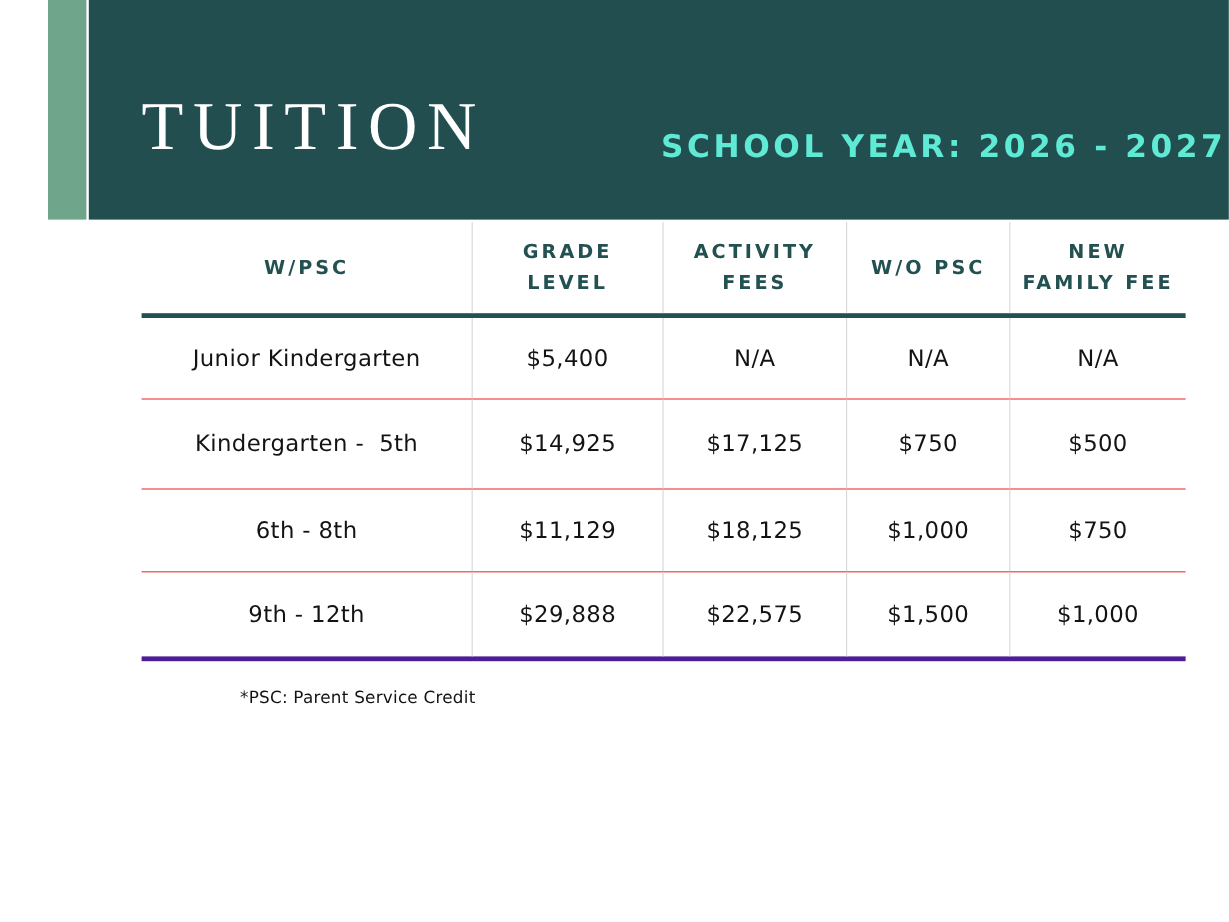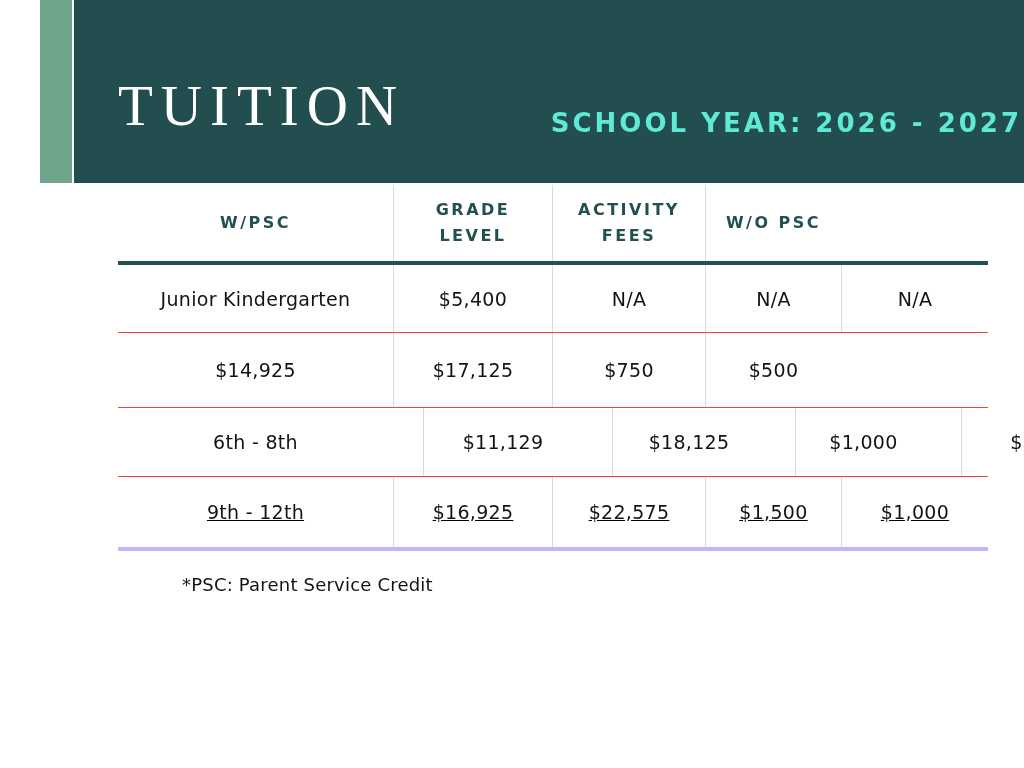--- a/index.html
+++ b/index.html
@@ -51,22 +51,22 @@
     display: grid;
     grid-template-columns: 275px 159px 153px 136px 147px;
   }
   .thead {
     height: 76px;
     border-bottom: 4px solid #235050;
   }
   .trow { border-bottom: 1px solid #ef4444; }
   .trow:nth-of-type(2) { height: 67px; }
   .trow:nth-of-type(3) { height: 74px; }
-  .trow:nth-of-type(4) { height: 68px; gap: 30px; }
-  .trow:nth-of-type(5) { height: 70px; border-bottom: 4px solid #c4b5fd; text-decoration: underline; }
+  .trow:nth-of-type(4) { height: 68px; }
+  .trow:nth-of-type(5) { height: 70px; border-bottom: 4px solid #4c1d95; }
 
   .th, .td {
     display: flex;
     align-items: center;
     justify-content: center;
     text-align: center;
   }
   .th + .th, .td + .td { border-left: 1px solid #DADADA; }
   .th {
     color: #235050;
@@ -78,23 +78,23 @@
   }
   .td {
     color: #131313;
     font-size: 19px;
     letter-spacing: 0.3px;
     white-space: pre-wrap;
   }
 
   
   .footnote {
-    position: absolute; left: 142px; top: 574px;
+    position: absolute; left: 160px; top: 574px;
     color: #131313;
-    font-size: 18px;
+    font-size: 14px;
     font-weight: 500;
     letter-spacing: 0.2px;
   }
 </style>
 </head>
 <body>
 
 <div class="page">
 
   <div class="accent-stripe"></div>
@@ -104,48 +104,50 @@
     <div class="year">SCHOOL YEAR: 2026 - 2027</div>
   </header>
 
   <div class="table">
 
     <div class="thead">
       <div class="th">W/PSC</div>
       <div class="th">GRADE LEVEL</div>
       <div class="th">ACTIVITY FEES</div>
       <div class="th">W/O PSC</div>
+      <div class="th">NEW FAMILY FEE</div>
     </div>
 
     <div class="trow">
       <div class="td">Junior Kindergarten</div>
       <div class="td">$5,400</div>
       <div class="td">N/A</div>
       <div class="td">N/A</div>
       <div class="td">N/A</div>
     </div>
 
     <div class="trow">
+      <div class="td">Kindergarten -  5th</div>
       <div class="td">$14,925</div>
       <div class="td">$17,125</div>
       <div class="td">$750</div>
       <div class="td">$500</div>
     </div>
 
     <div class="trow">
       <div class="td">6th - 8th</div>
       <div class="td">$11,129</div>
       <div class="td">$18,125</div>
       <div class="td">$1,000</div>
       <div class="td">$750</div>
     </div>
 
     <div class="trow">
       <div class="td">9th - 12th</div>
-      <div class="td">$16,925</div>
+      <div class="td">$29,888</div>
       <div class="td">$22,575</div>
       <div class="td">$1,500</div>
       <div class="td">$1,000</div>
     </div>
 
   </div>
 
   <p class="footnote">*PSC: Parent Service Credit</p>
 
 </div>

